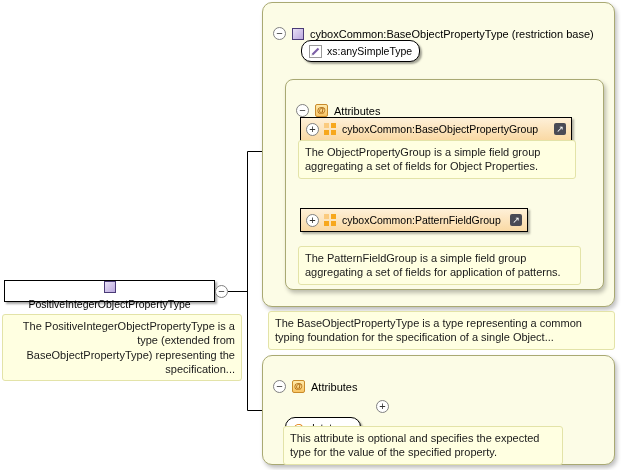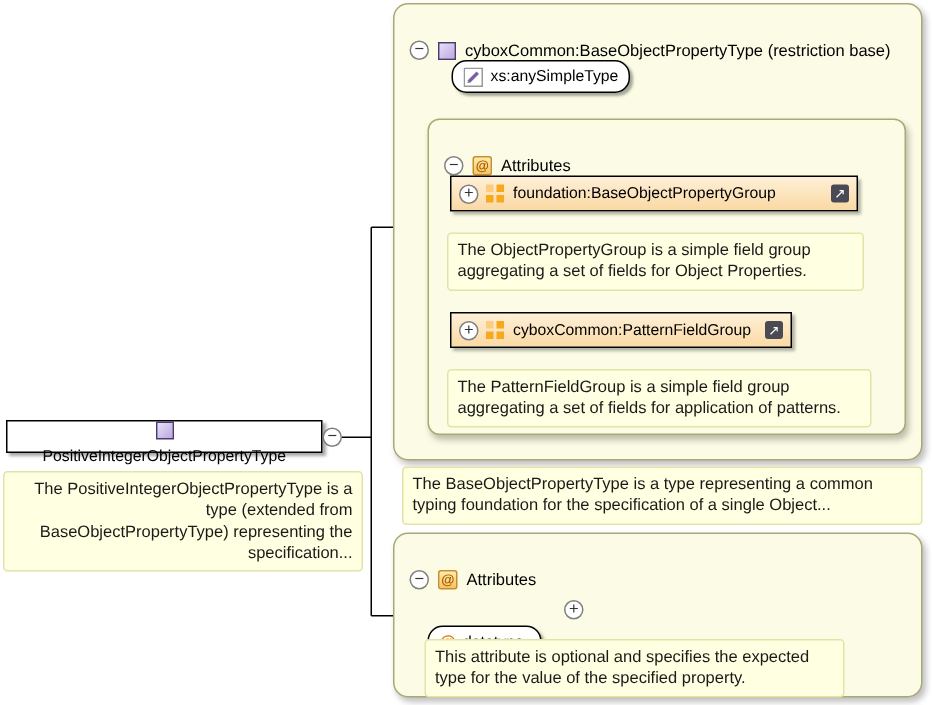--- a/index.html
+++ b/index.html
@@ -143,24 +143,24 @@
   </div>
 
   <div class="group-box" style="left:300px; top:117px; width:272px;">
     <span class="toggle plus"></span>
     <span class="group-icon">
         <i></i>
         <i></i>
         <i></i>
         <i></i>
       </span>
-    <span>foundation:BaseObjectPropertyGroup</span>
+    <span>cyboxCommon:BaseObjectPropertyGroup</span>
     <span class="link-icon"></span>
   </div>
-  <div class="desc" style="left:298px; top:155px; width:278px;">The ObjectPropertyGroup is a simple field group aggregating a set of fields for Object Properties.</div>
+  <div class="desc" style="left:298px; top:140px; width:278px;">The ObjectPropertyGroup is a simple field group aggregating a set of fields for Object Properties.</div>
 
   <div class="group-box" style="left:300px; top:208px; width:228px;">
     <span class="toggle plus"></span>
     <span class="group-icon">
         <i></i>
         <i></i>
         <i></i>
         <i></i>
       </span>
     <span>cyboxCommon:PatternFieldGroup</span>

